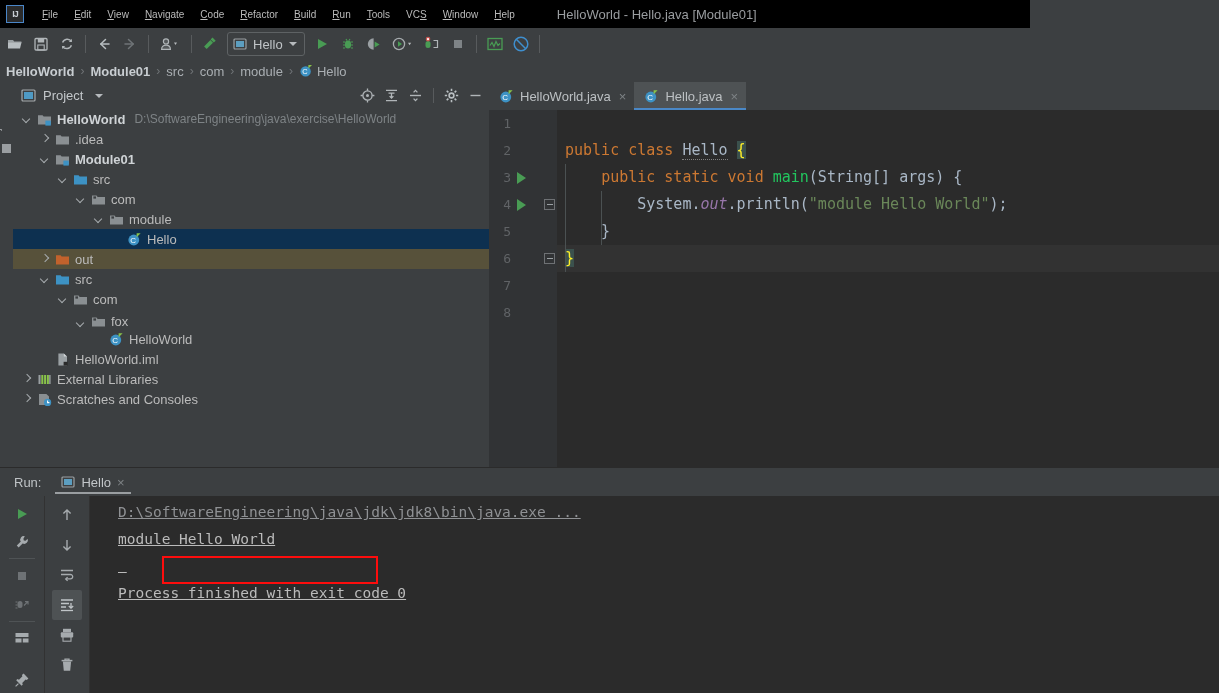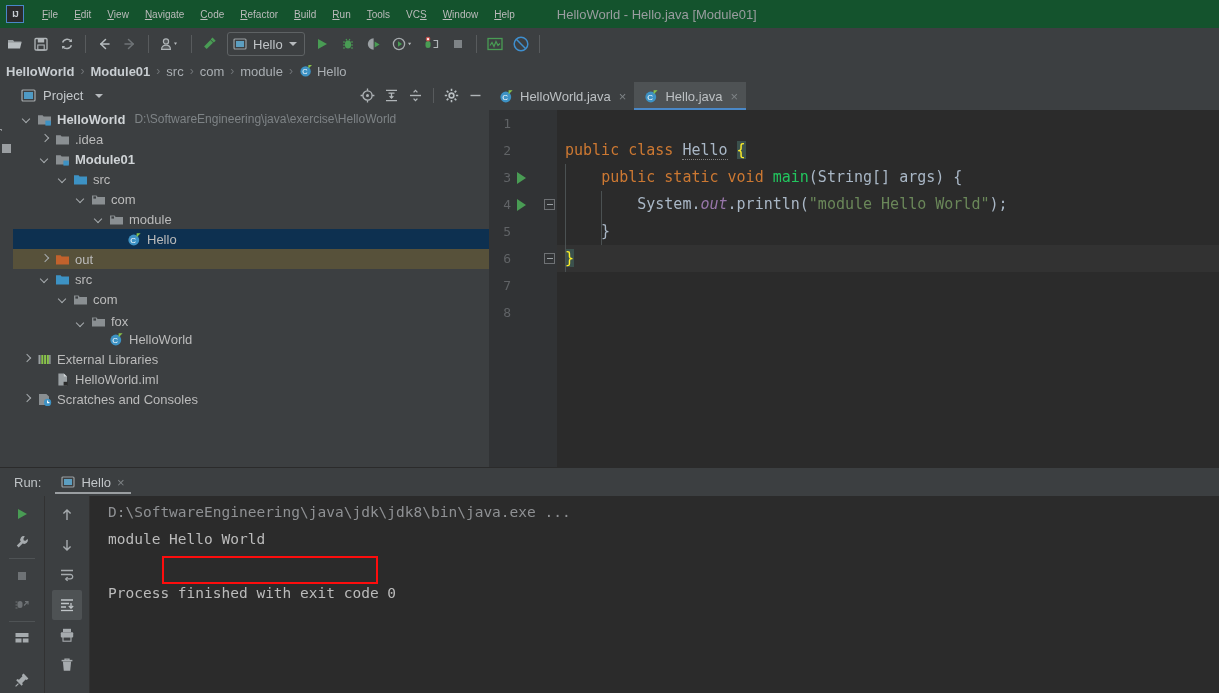--- a/index.html
+++ b/index.html
@@ -11,22 +11,22 @@
     -webkit-font-smoothing: antialiased;
   }
   #app {
     position: relative;
     width: 1219px; height: 693px;
     background: #3c3f41;
   }
 
   
   .menubar {
-    position: absolute; left: 0; top: 0; width: 1219px; height: 28px;
-    background: #14532d;
+    position: absolute; left: 0; top: 0; width: 1030px; height: 28px;
+    background: #000000;
     display: flex; align-items: center;
   }
   .ij-logo {
     width: 16px; height: 16px; margin-left: 6px; margin-right: 10px;
     border: 1px solid #4a86c8;
     background: #2b2b2b;
     color: #c8cdd2; font-size: 9px; font-weight: bold;
     display: flex; align-items: center; justify-content: center;
     letter-spacing: -1px;
     font-family: "Liberation Sans", sans-serif;
@@ -232,21 +232,21 @@
     width: 44px; background: #3c3f41; border-right: 1px solid #323232;
     display: flex; flex-direction: column; align-items: center; padding-top: 4px;
   }
   .gbtn { width: 30px; height: 30px; display: flex; align-items: center; justify-content: center; }
   .gbtn.pressed { background: #4e5254; border-radius: 2px; }
   .gsep { width: 26px; height: 1px; background: #4f5355; margin: 3px 0; }
   .console {
     flex: 1; background: #2b2b2b; position: relative; padding-top: 3px;
     font-family: "DejaVu Sans Mono", monospace; font-size: 14.5px;
   }
-  .conline { height: 27px; line-height: 27px; white-space: pre; padding-left: 18px; color: #bbbbbb; }
+  .conline { height: 27px; line-height: 27px; white-space: pre; padding-left: 28px; color: #bbbbbb; text-decoration: underline; }
   .conline.cmd { color: #8f9194; }
   .hl-box {
     position: absolute; left: 72px; top: 60px; width: 216px; height: 28px;
     border: 2px solid #fd0d0d; box-sizing: border-box; pointer-events: none;
   }
 
   svg { display: block; }
 </style>
 </head>
 <body>
@@ -576,43 +576,43 @@
           <span class="arrow none"></span>
           <span style="margin-left: 5px; display: flex;">
             <svg width="15" height="15" viewBox="0 0 15 15" style="flex: 0 0 15px;">
               <circle cx="6.8" cy="8" r="5.4" fill="#3d92c4"></circle>
               <text x="3.3" y="11" font-size="8" fill="#ffffff" font-family="&quot;Liberation Sans&quot;, sans-serif">C</text>
               <path d="M9.6 1.2l4 0-4 4z" fill="#89c34a"></path>
             </svg>
           </span>
           <span class="lbl">HelloWorld</span>
         </div>
+        <div class="row" style="padding-left: 26px;">
+          <span class="arrow none"></span>
+          <span style="margin-left: 5px; display: flex;">
+            <svg width="15" height="15" viewBox="0 0 15 15" style="flex: 0 0 15px;">
+              <path d="M3.4 1.4h5.4l3.2 3.2v9H3.4z" fill="#9aa0a3"></path>
+              <path d="M8.8 1.4l3.2 3.2H8.8z" fill="#cfd3d6"></path>
+              <rect x="8.6" y="9.8" width="4" height="3.8" fill="#2b2b2b"></rect>
+            </svg>
+          </span>
+          <span class="lbl">HelloWorld.iml</span>
+        </div>
         <div class="row" style="padding-left: 8px;">
           <span class="arrow closed"></span>
           <span style="margin-left: 5px; display: flex;">
             <svg width="15" height="15" viewBox="0 0 15 15" style="flex: 0 0 15px;">
               <rect x="1.5" y="3" width="2" height="9" fill="#9aa0a3"></rect>
               <rect x="4.3" y="3" width="2" height="9" fill="#89c34a"></rect>
               <rect x="7.1" y="3" width="2" height="9" fill="#89c34a"></rect>
               <rect x="9.9" y="3" width="2" height="9" fill="#89c34a"></rect>
               <rect x="12.2" y="3" width="1.4" height="9" fill="#9aa0a3"></rect>
             </svg>
           </span>
           <span class="lbl">External Libraries</span>
-        </div>
-        <div class="row" style="padding-left: 26px;">
-          <span class="arrow none"></span>
-          <span style="margin-left: 5px; display: flex;">
-            <svg width="15" height="15" viewBox="0 0 15 15" style="flex: 0 0 15px;">
-              <path d="M3.4 1.4h5.4l3.2 3.2v9H3.4z" fill="#9aa0a3"></path>
-              <path d="M8.8 1.4l3.2 3.2H8.8z" fill="#cfd3d6"></path>
-              <rect x="8.6" y="9.8" width="4" height="3.8" fill="#2b2b2b"></rect>
-            </svg>
-          </span>
-          <span class="lbl">HelloWorld.iml</span>
         </div>
         <div class="row" style="padding-left: 8px;">
           <span class="arrow closed"></span>
           <span style="margin-left: 5px; display: flex;">
             <svg width="15" height="15" viewBox="0 0 15 15" style="flex: 0 0 15px;">
               <path d="M2 2h7.4l2.6 2.6V13H2z" fill="#8a8f92"></path>
               <circle cx="10.6" cy="10.4" r="3.6" fill="#3d92c4"></circle>
               <path d="M10.6 8.4v2.2h1.8" fill="none" stroke="#ffffff" stroke-width="1.1"></path>
             </svg>
           </span>

